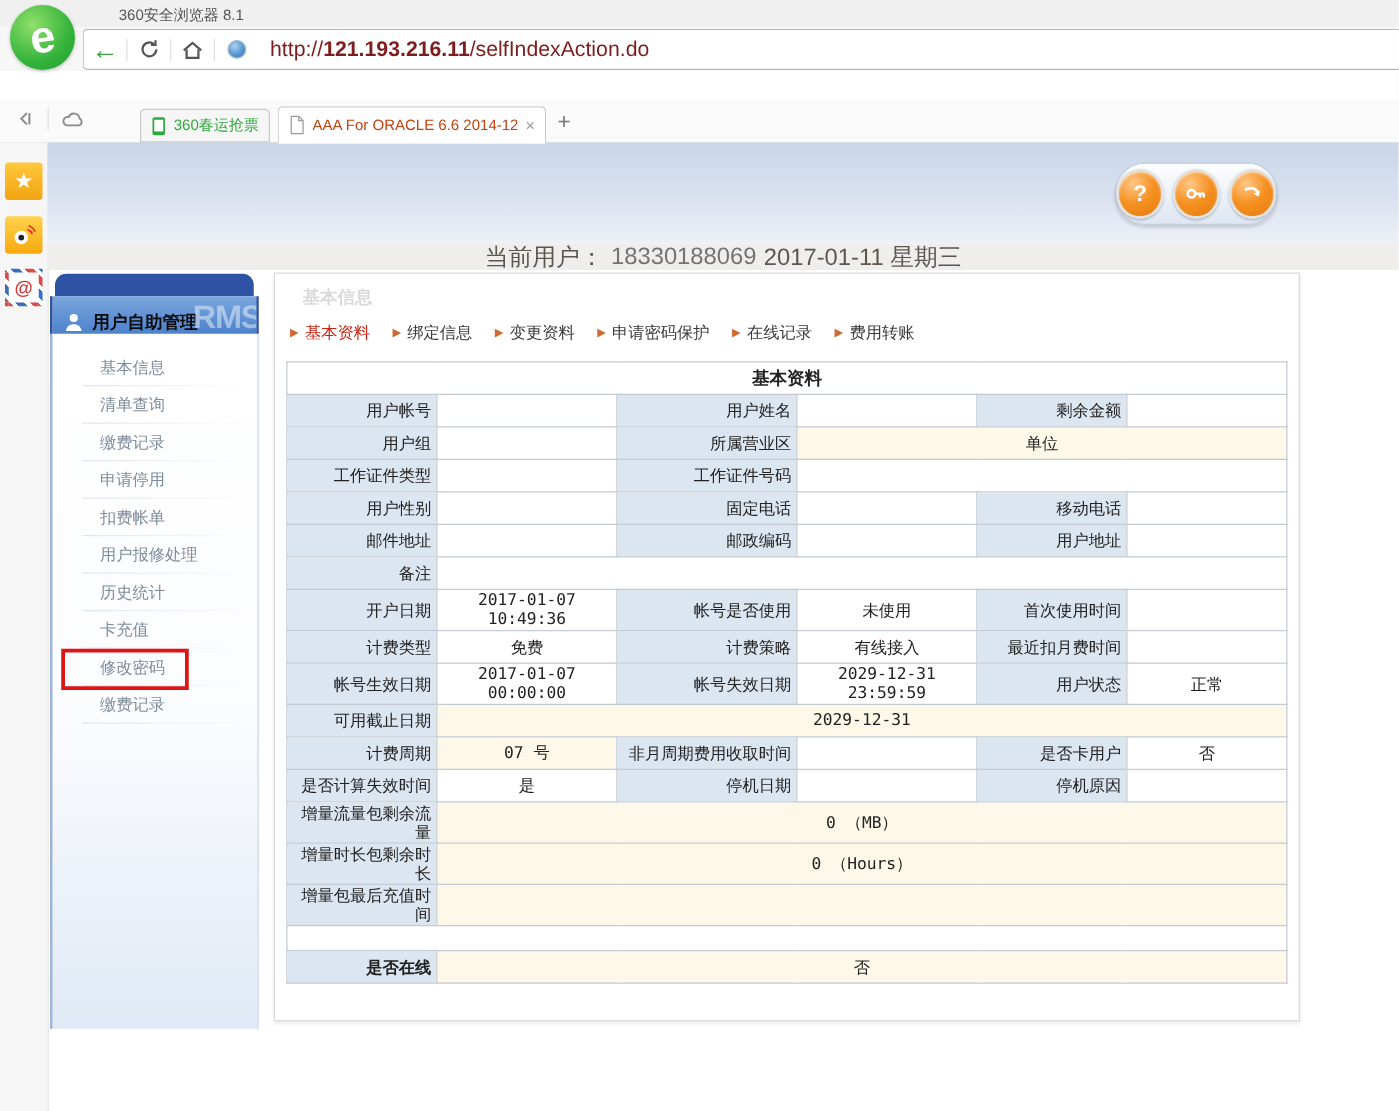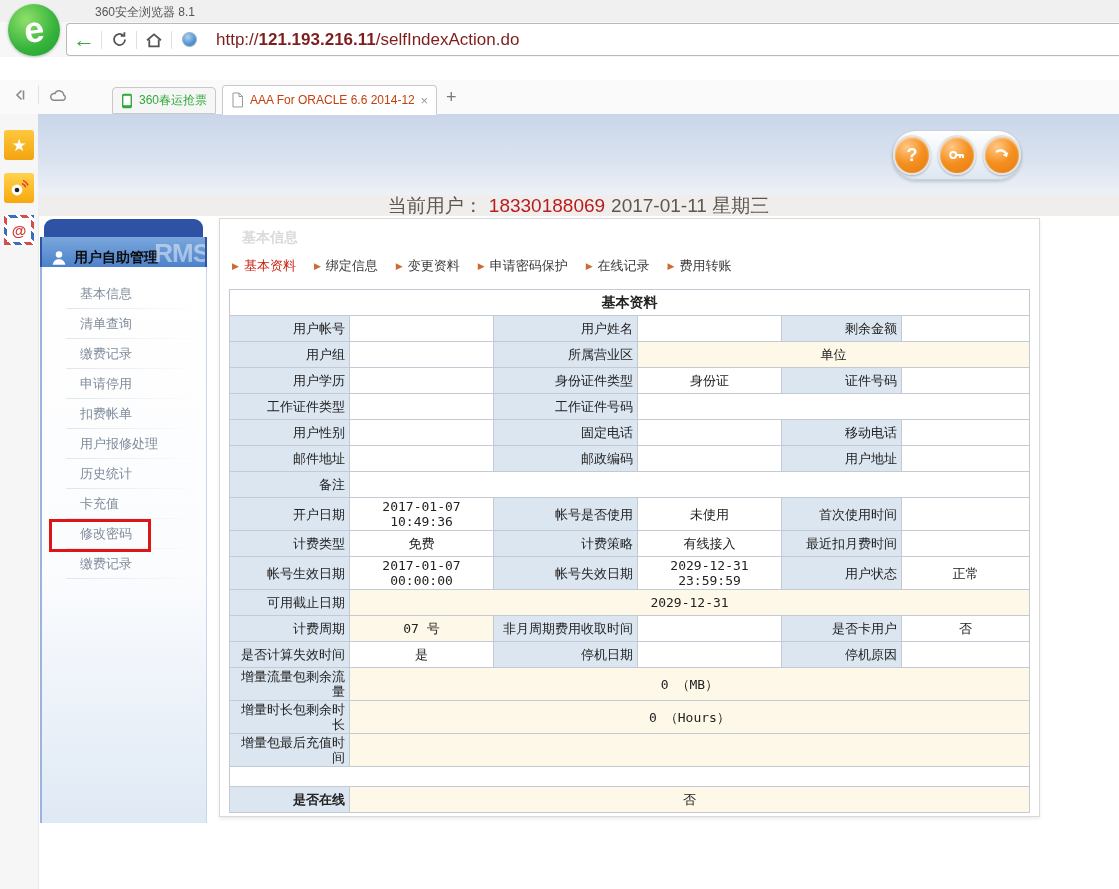--- a/index.html
+++ b/index.html
@@ -64,21 +64,21 @@
     background:linear-gradient(#fefefe,#dde6f2);border:1px solid #c6d0de;
     box-shadow:0 2px 3px rgba(0,0,0,.15);display:flex;align-items:center;justify-content:center;gap:7px;}
   .orb{width:36px;height:36px;border-radius:50%;cursor:pointer;
     background:radial-gradient(circle at 35% 28%,#ffc887,#f59020 48%,#e27a0e);
     border:2px solid #e3e3e3;box-shadow:0 1px 2px rgba(0,0,0,.25), inset 0 1px 2px rgba(255,255,255,.7);
     display:flex;align-items:center;justify-content:center;color:#fff;font-weight:bold;font-size:18px;}
 
   
   .user-bar{position:absolute;left:38px;top:195px;width:1081px;height:21px;background:#efeeec;
     display:flex;align-items:center;justify-content:center;font-size:19px;color:#5d574f;gap:6px;}
-  .user-bar .uname{color:#b91c1c;}
+  .user-bar .uname{color:#737373;}
 
   
   .app-side{position:absolute;left:40px;top:219px;width:167px;}
   .side-cap{height:18px;margin:0 4px;background:#2e53a5;border-radius:9px 9px 0 0;}
   .side-head{height:30px;background:linear-gradient(180deg,#7aa7dc,#4c81cc);
     display:flex;align-items:flex-end;padding-left:8px;position:relative;overflow:hidden;
     border-left:2px solid #2e53a5;border-right:2px solid #2e53a5;box-sizing:border-box;}
   .side-head .head-label{font-size:14px;font-weight:bold;color:#0b0b0b;margin-left:6px;}
   .watermark{position:absolute;right:-4px;top:1px;font-size:26px;font-weight:bold;
     color:rgba(255,255,255,.45);letter-spacing:-1px;}
@@ -312,28 +312,20 @@
           <td class="label">剩余金额</td>
           <td class="value"></td>
         </tr>
         <tr>
           <td class="label">用户组</td>
           <td class="value"></td>
           <td class="label">所属营业区</td>
           <td colspan="3" class="value cream">单位</td>
         </tr>
         <tr>
-          <td class="label">用户学历</td>
-          <td class="value"></td>
-          <td class="label">身份证件类型</td>
-          <td class="value">身份证</td>
-          <td class="label">证件号码</td>
-          <td class="value"></td>
-        </tr>
-        <tr>
           <td class="label">工作证件类型</td>
           <td class="value"></td>
           <td class="label">工作证件号码</td>
           <td colspan="3" class="value"></td>
         </tr>
         <tr>
           <td class="label">用户性别</td>
           <td class="value"></td>
           <td class="label">固定电话</td>
           <td class="value"></td>

